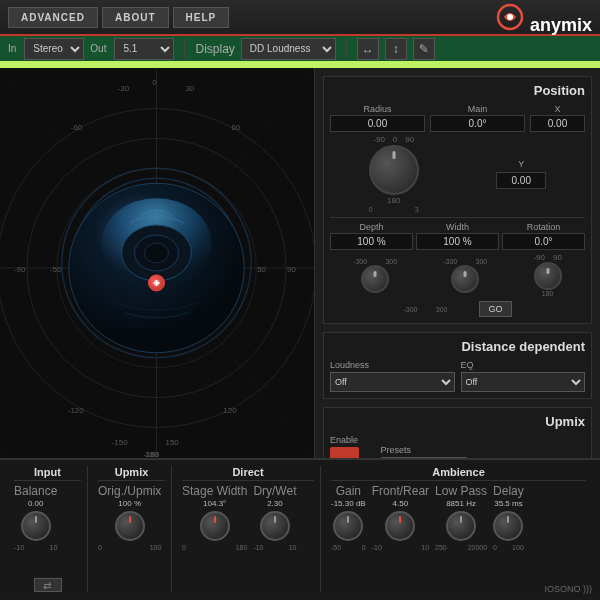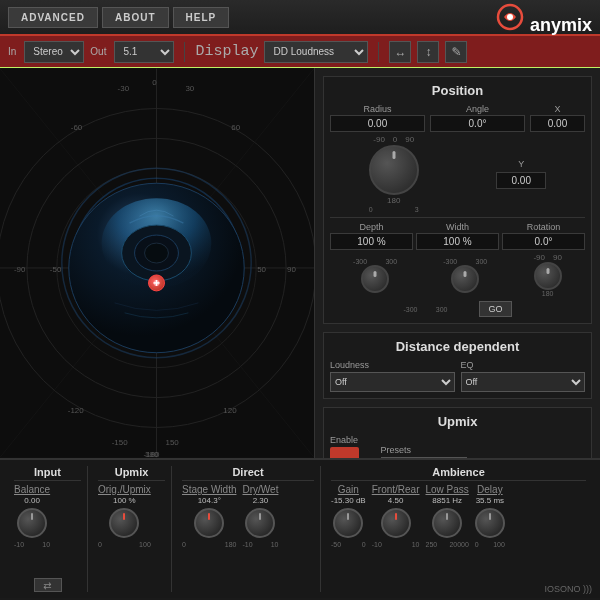--- a/index.html
+++ b/index.html
@@ -48,22 +48,22 @@
       color: #fff;
       font-size: 18px;
       font-weight: bold;
       margin-top: 16px;
     }
 
     
     .toolbar {
       display: flex;
       align-items: center;
-      background: #7f1d1d;
-      border-bottom: 1px solid #bef264;
+      background: #14532d;
+      border-bottom: 7px solid #bef264;
       height: 32px;
       padding: 0 8px;
       gap: 6px;
     }
     .toolbar-label {
       color: #aaa;
       font-size: 10px;
       margin-right: 2px;
     }
     .toolbar-select {
@@ -82,22 +82,21 @@
       width: 22px;
       height: 22px;
       display: flex;
       align-items: center;
       justify-content: center;
       cursor: pointer;
       font-size: 12px;
     }
     .toolbar-display-label {
       color: #aaa;
-      font-size: 15px;
-      font-family: Liberation Mono, monospace;
+      font-size: 12px;
     }
 
     
     .main-area {
       display: flex;
       height: 390px;
     }
 
     
     .visualizer-panel {
@@ -116,21 +115,21 @@
       display: flex;
       flex-direction: column;
       gap: 8px;
     }
 
     
     .section-title {
       font-size: 13px;
       font-weight: bold;
       color: #ddd;
-      text-align: center;
+      text-align: right;
       margin-bottom: 6px;
     }
     .knob {
       width: 36px;
       height: 36px;
       border-radius: 50%;
       background: radial-gradient(circle at 35% 35%, #555, #222);
       border: 2px solid #444;
       position: relative;
       cursor: pointer;
@@ -258,25 +257,24 @@
       flex: 1;
       align-items: flex-start;
     }
     .bs-param {
       display: flex;
       flex-direction: column;
       align-items: center;
       gap: 1px;
     }
     .bs-param-label {
-      font-size: 10px;
+      font-size: 12px;
       color: #888;
       text-align: center;
       white-space: nowrap;
-      text-decoration: underline;
     }
     .bs-param-value {
       font-size: 8px;
       color: #bbb;
       text-align: center;
     }
 
     .bottom-knob {
       width: 30px;
       height: 30px;
@@ -370,21 +368,21 @@
     <option>5.1</option>
   </select>
   <span class="toolbar-label">Out</span>
   <select class="toolbar-select">
     <option>5.1</option>
     <option>Stereo</option>
     <option>7.1</option>
   </select>
   <div class="toolbar-sep"></div>
   <span class="toolbar-display-label">Display</span>
-  <select class="toolbar-select" style="width:104px">
+  <select class="toolbar-select" style="width:95px">
     <option>DD Loudness</option>
     <option>Waveform</option>
     <option>Spectrum</option>
   </select>
   <div class="toolbar-sep"></div>
   <div class="toolbar-icon-btn">↔</div>
   <div class="toolbar-icon-btn">↕</div>
   <div class="toolbar-icon-btn">✎</div>
 </div>
 
@@ -469,21 +467,21 @@
 
     <div class="rp-position">
       <div class="section-title">Position</div>
 
       <div style="display:grid; grid-template-columns:1fr 1fr 55px; gap:5px; margin-bottom:3px;">
         <div>
           <div class="col-header">Radius</div>
           <div class="val-display">0.00</div>
         </div>
         <div>
-          <div class="col-header">Angle</div>
+          <div class="col-header">Main</div>
           <div class="val-display">0.0°</div>
         </div>
         <div>
           <div class="col-header">X</div>
           <div class="val-display">0.00</div>
         </div>
       </div>
 
       <div style="display:flex; justify-content:space-around; align-items:center; margin-bottom:3px;">
 

